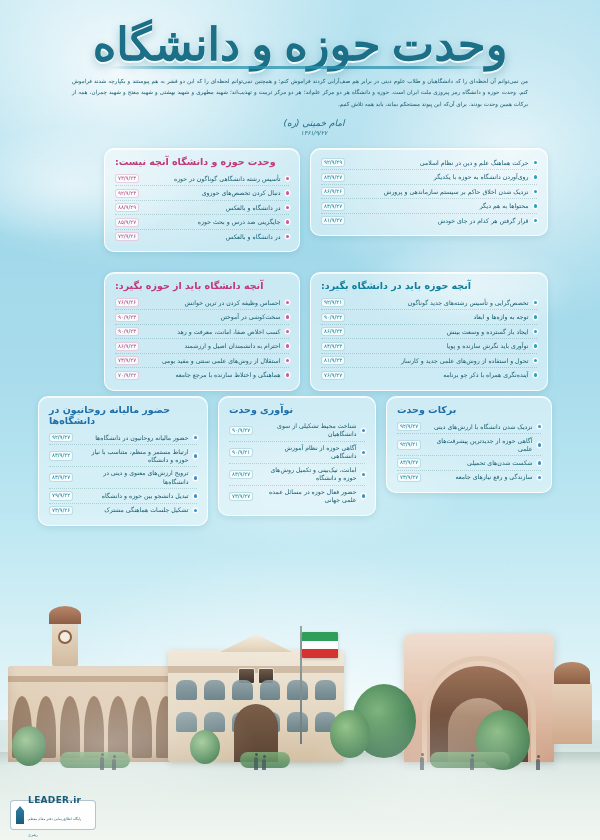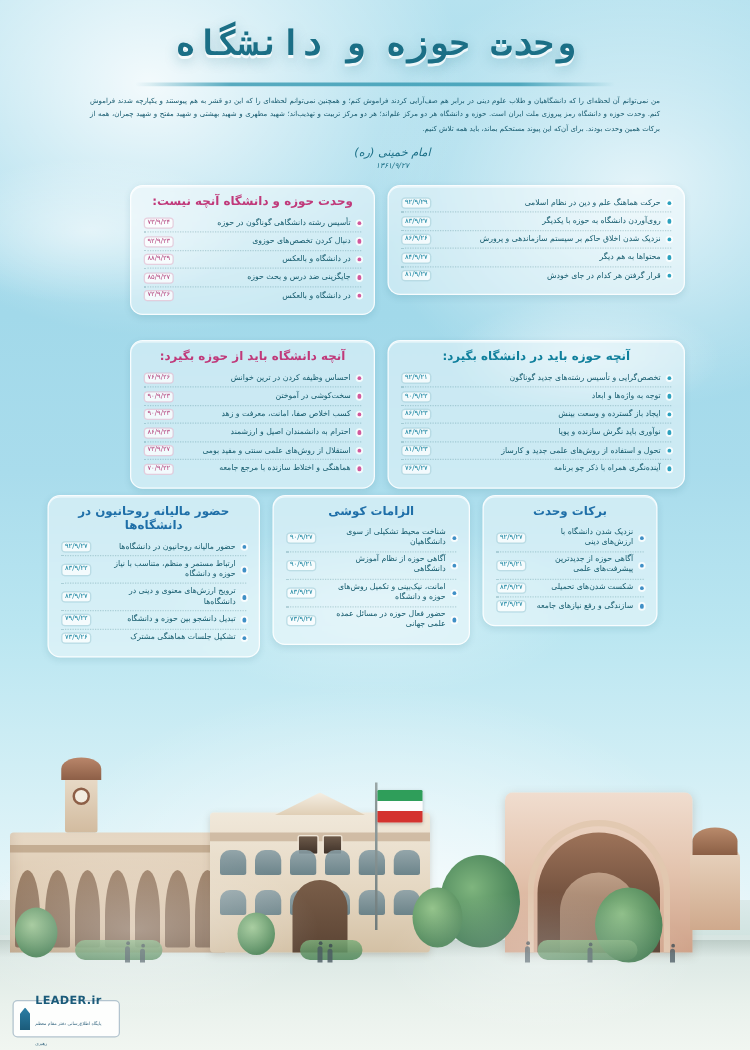--- a/index.html
+++ b/index.html
@@ -30,22 +30,22 @@
     pointer-events:none;
   }
 
   
   .header { position:absolute; top:0; left:0; width:600px; height:150px; }
   .title-wrap{
     position:absolute; top:18px; left:0; width:600px; text-align:center;
   }
   .title {
     display:inline-block;
-    font-family:Liberation Mono, monospace;
-    font-size:28px; font-weight:bold; letter-spacing:1px;
+    font-family:Liberation Serif, serif;
+    font-size:45px; font-weight:bold; letter-spacing:1px;
     color:#1b6f86;
     text-shadow: 0 2px 0 rgba(255,255,255,.8), 0 4px 10px rgba(27,111,134,.35);
     direction:rtl;
     text-align:center;
   }
   .title-underline{
     position:absolute; top:66px; left:108px; width:384px; height:3px;
     background:linear-gradient(90deg, rgba(27,111,134,0), #2a93ad 20%, #2a93ad 80%, rgba(27,111,134,0));
     border-radius:2px; opacity:.75;
   }
@@ -67,21 +67,21 @@
     border:1px solid rgba(255,255,255,.85);
     border-radius:10px;
     box-shadow:0 2px 6px rgba(20,88,108,.12), inset 0 1px 0 rgba(255,255,255,.7);
     backdrop-filter:blur(1px);
     padding:7px 10px 8px;
     direction:rtl;
   }
   .card h3{
     margin:0 0 5px 0;
     font-size:9.5px; font-weight:bold; color:#c0397a;
-    text-align:center; letter-spacing:0;
+    text-align:left; letter-spacing:0;
   }
   .card.teal h3{ color:#0f7f9c; }
   .card.pink h3{ color:#c0397a; }
   .card.blue h3{ color:#1f6fa8; }
   .card ul{ margin:0; padding:0; list-style:none; }
   .card li{
     display:flex; align-items:center; gap:5px;
     font-size:6.2px; line-height:1.35; color:#13596b;
     padding:2.1px 0;
     border-bottom:1px dotted rgba(19,89,107,.22);
@@ -102,21 +102,21 @@
   .card.pink li .bullet{ background:#d2579b; }
   .card.blue li .bullet{ background:#3f8fc6; }
 
   
   #card-hast   { top:148px; left:310px; width:238px; }
   #card-nist   { top:148px; left:104px; width:196px; }
   
   #card-hozeh  { top:272px; left:310px; width:238px; }
   #card-daneshgah { top:272px; left:104px; width:196px; }
   
-  #card-barakat { top:396px; left:386px; width:140px; }
+  #card-barakat { top:396px; left:386px; width:166px; }
   #card-elzamat { top:396px; left:218px; width:158px; }
   #card-hozoor  { top:396px; left:38px; width:170px; }
 
   
   .painting{ position:absolute; left:0; top:520px; width:600px; height:320px; overflow:hidden; }
   .ground{
     position:absolute; left:0; bottom:0; width:600px; height:120px;
     background:linear-gradient(180deg,#dbeaea 0%, #cfe2de 30%, #e6efe9 100%);
   }
   .plaza{
@@ -464,21 +464,21 @@
       </li>
       <li>
         <span class="bullet"></span>
         <span class="txt">سازندگی و رفع نیازهای جامعه</span>
         <span class="dt">۷۳/۹/۲۷</span>
       </li>
     </ul>
   </div>
 
   <div class="card blue" id="card-elzamat">
-    <h3>الزامات کوشی</h3>
+    <h3>نوآوری وحدت</h3>
     <ul>
       <li>
         <span class="bullet"></span>
         <span class="txt">شناخت محیط تشکیلی از سوی دانشگاهیان</span>
         <span class="dt">۹۰/۹/۲۷</span>
       </li>
       <li>
         <span class="bullet"></span>
         <span class="txt">آگاهی حوزه از نظام آموزش دانشگاهی</span>
         <span class="dt">۹۰/۹/۲۱</span>

